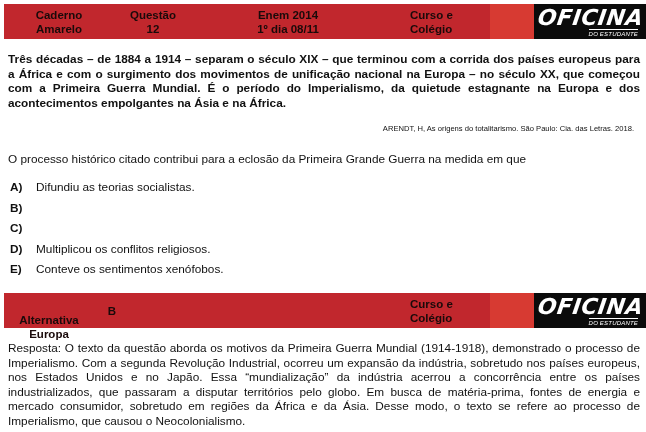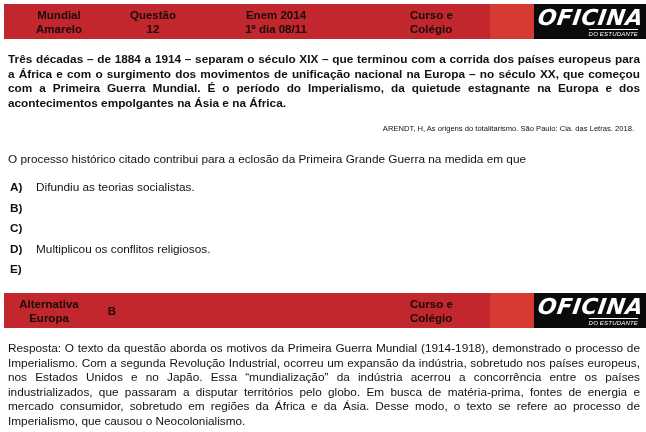--- a/index.html
+++ b/index.html
@@ -23,28 +23,28 @@
   .prompt { position: absolute; left: 8px; top: 152px; font-size: 11.8px; }
   .options { position: absolute; left: 10px; top: 177px; }
   .opt { display: flex; height: 20.5px; font-size: 11.8px; align-items: center; }
   .opt .letter { width: 26px; font-weight: bold; }
 </style>
 </head>
 <body>
 
 <div class="band" style="top:4px;">
   <div class="cell" style="left:0; width:110px;">
-    <span>Mundial</span>
+    <span>Caderno</span>
     <span>Amarelo</span>
   </div>
   <div class="cell" style="left:100px; width:98px;">
     <span>Questão</span>
     <span>12</span>
   </div>
-  <div class="cell" style="left:224px; width:96px;text-align:right;">
+  <div class="cell" style="left:236px; width:96px;text-align:right;">
     <span>Enem 2014</span>
     <span>1º dia 08/11</span>
   </div>
   <div class="cell" style="left:406px; width:60px; align-items:flex-start;">
     <span>Curso e</span>
     <span>Colégio</span>
   </div>
   <div class="lighter"></div>
   <div class="logo">
     <span class="logo-word">OFICINA</span>
@@ -67,25 +67,26 @@
   </div>
   <div class="opt">
     <span class="letter">C)</span>
   </div>
   <div class="opt">
     <span class="letter">D)</span>
     <span>Multiplicou os conflitos religiosos.</span>
   </div>
   <div class="opt">
     <span class="letter">E)</span>
+    <span>Conteve os sentimentos xenófobos.</span>
   </div>
 </div>
 
 <div class="band" style="top:293px;">
-  <div class="cell" style="left:0; width:90px;">
+  <div class="cell" style="left:0; width:90px;margin-top:16px;">
     <span>Alternativa</span>
     <span>Europa</span>
   </div>
   <div class="cell" style="left:100px; width:16px;">
     <span>B</span>
   </div>
   <div class="cell" style="left:406px; width:60px; align-items:flex-start;">
     <span>Curso e</span>
     <span>Colégio</span>
   </div>

